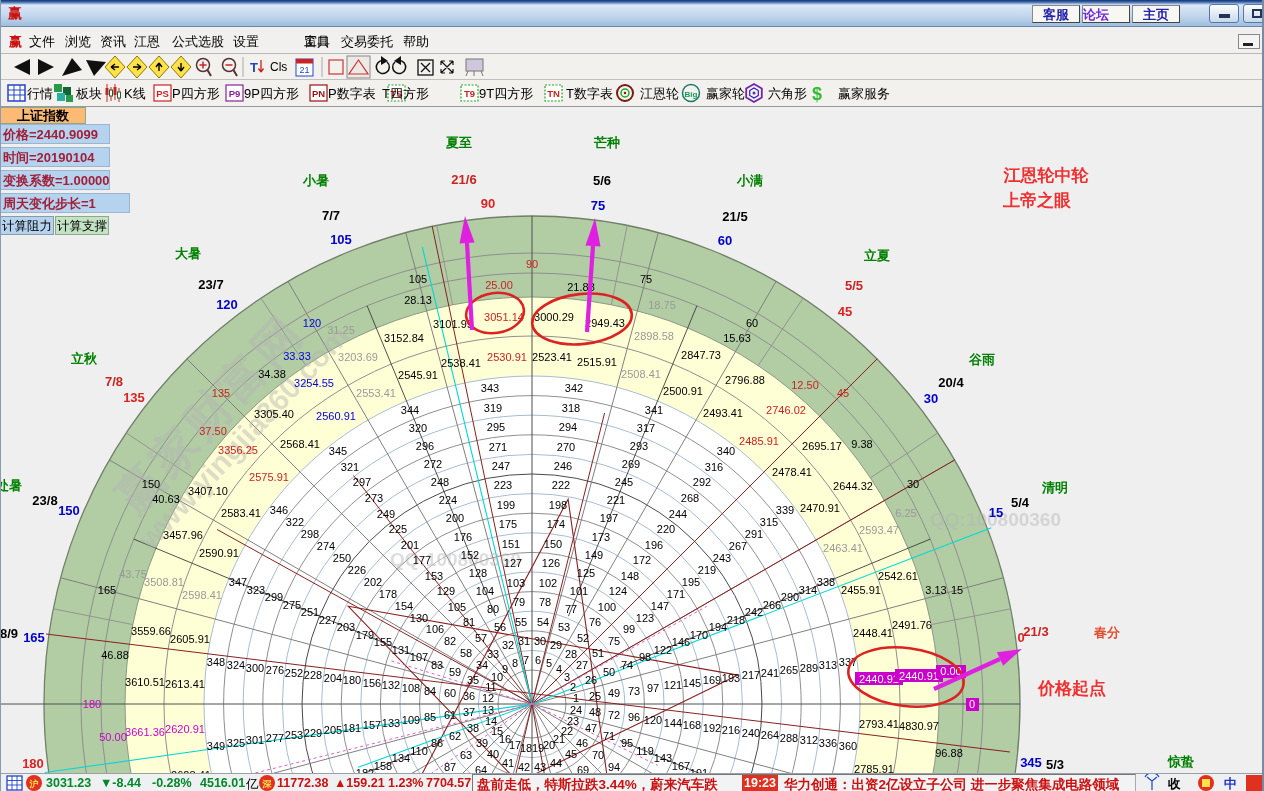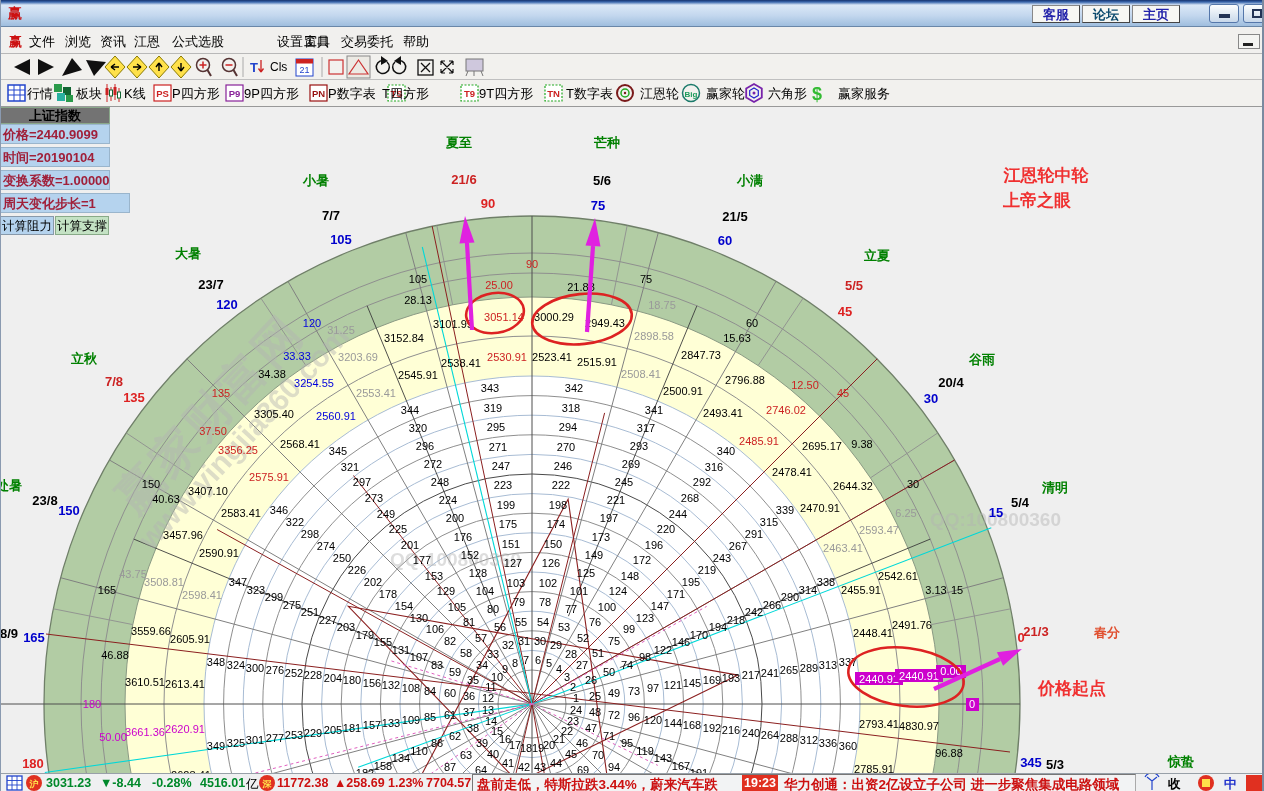--- a/index.html
+++ b/index.html
@@ -508,37 +508,37 @@
 <polygon points="1022.0,649.0 1003.1,665.8 996.9,652.2" fill="#e020e0"></polygon>
 <g fill="#f03030" font-size="17" font-weight="bold">
 <text x="1046" y="181" text-anchor="middle">江恩轮中轮</text>
 <text x="1037" y="206" text-anchor="middle">上帝之眼</text>
 <text x="1072" y="694" text-anchor="middle">价格起点</text>
 </g>
   </svg>
 <div class="bar" style="top:0;height:27px;background:linear-gradient(180deg,#16336e 0,#3a67ad 2px,#dbe8f7 5px,#c3d7ee 60%,#9fbede 100%);border-bottom:1px solid #6a87a8">
  <span style="position:absolute;left:8px;top:5px;color:#cc1111;font-weight:bold;font-size:14px">赢</span>
  <span style="position:absolute;left:1032px;top:5px;width:48px;height:18px;background:#f7f7f3;border:1px solid #888;border-right-color:#444;border-bottom-color:#444;color:#2222aa;font-weight:bold;font-size:13px;text-align:center;line-height:17px">客服</span>
- <span style="position:absolute;left:1082px;top:5px;width:48px;height:18px;background:#f7f7f3;border:1px solid #888;border-right-color:#444;border-bottom-color:#444;color:#0c4a6e;font-weight:bold;font-size:13px;text-align:center;line-height:17px">论坛</span>
+ <span style="position:absolute;left:1082px;top:5px;width:48px;height:18px;background:#f7f7f3;border:1px solid #888;border-right-color:#444;border-bottom-color:#444;color:#6d28d9;font-weight:bold;font-size:13px;text-align:left;line-height:17px">论坛</span>
  <span style="position:absolute;left:1132px;top:5px;width:48px;height:18px;background:#f7f7f3;border:1px solid #888;border-right-color:#444;border-bottom-color:#444;color:#2222aa;font-weight:bold;font-size:13px;text-align:center;line-height:17px">主页</span>
  <span style="position:absolute;left:1209px;top:4px;width:30px;height:19px;background:linear-gradient(#fdfefe,#c8d8ea);border:1px solid #5577aa;border-radius:3px">
       <i style="position:absolute;left:9px;top:9px;width:11px;height:4px;background:#223355"></i>
     </span>
  <span style="position:absolute;left:1243px;top:4px;width:30px;height:19px;background:linear-gradient(#fdfefe,#c8d8ea);border:1px solid #5577aa;border-radius:3px">
       <i style="position:absolute;left:8px;top:4px;width:10px;height:9px;border:2px solid #223355"></i>
     </span>
 </div>
 <div class="bar" style="top:27px;height:27px;background:#f1f0ee;border-bottom:1px solid #b8b8b8;font-size:13px">
     <span style="position:absolute;left:9px;top:6px;color:#cc1111;font-weight:bold;">赢</span>
     <span style="position:absolute;left:29px;top:6px;color:#000;">文件</span>
     <span style="position:absolute;left:65px;top:6px;color:#000;">浏览</span>
     <span style="position:absolute;left:100px;top:6px;color:#000;">资讯</span>
     <span style="position:absolute;left:134px;top:6px;color:#000;">江恩</span>
     <span style="position:absolute;left:172px;top:6px;color:#000;">公式选股</span>
-    <span style="position:absolute;left:233px;top:6px;color:#000;margin-left:44px;">设置</span>
+    <span style="position:absolute;left:233px;top:6px;color:#000;">设置</span>
     <span style="position:absolute;left:268px;top:6px;color:#000;margin-left:36px;">工具</span>
     <span style="position:absolute;left:304px;top:6px;color:#000;">窗口</span>
     <span style="position:absolute;left:341px;top:6px;color:#000;">交易委托</span>
     <span style="position:absolute;left:403px;top:6px;color:#000;">帮助</span>
  <span style="position:absolute;left:1238px;top:7px;width:22px;height:15px;background:#f4f4f2;border:1px solid #888">
       <i style="position:absolute;left:4px;top:8px;width:10px;height:3px;background:#222"></i>
     </span>
 </div>
 <div class="bar" style="top:54px;height:26px;background:#f2f1ee;border-bottom:1px solid #c0c0c0">
     <svg width="500" height="26" viewBox="0 0 500 26" style="position:absolute;left:0;top:0">
@@ -624,21 +624,21 @@
     <span style="position:absolute;left:244px;top:5px">9P四方形</span>
     <span style="position:absolute;left:328px;top:5px">P数字表</span>
     <span style="position:absolute;left:382px;top:5px">T四方形</span>
     <span style="position:absolute;left:479px;top:5px">9T四方形</span>
     <span style="position:absolute;left:566px;top:5px">T数字表</span>
     <span style="position:absolute;left:640px;top:5px">江恩轮</span>
     <span style="position:absolute;left:706px;top:5px">赢家轮</span>
     <span style="position:absolute;left:768px;top:5px">六角形</span>
     <span style="position:absolute;left:838px;top:5px">赢家服务</span>
   </div>
-<div style="position:absolute;left:0;top:107px;width:110px;height:17px;background:#737373;border:1px solid #8aa88a;text-align:center;font-weight:bold;font-size:13px;line-height:16px">上证指数</div>
+<div style="position:absolute;left:0;top:107px;width:86px;height:17px;background:#fdba74;border:1px solid #8aa88a;text-align:center;font-weight:bold;font-size:13px;line-height:16px">上证指数</div>
 <div style="position:absolute;left:0;top:124px;width:110px;height:20px;background:#b5d3ee;border:1px solid #9ab5cc;color:#a0203a;font-weight:bold;font-size:13px;line-height:19px;padding-left:2px;white-space:nowrap;overflow:hidden">价格=2440.9099</div>
 <div style="position:absolute;left:0;top:147px;width:110px;height:20px;background:#b5d3ee;border:1px solid #9ab5cc;color:#a0203a;font-weight:bold;font-size:13px;line-height:19px;padding-left:2px;white-space:nowrap;overflow:hidden">时间=20190104</div>
 <div style="position:absolute;left:0;top:170px;width:110px;height:20px;background:#b5d3ee;border:1px solid #9ab5cc;color:#a0203a;font-weight:bold;font-size:13px;line-height:19px;padding-left:2px;white-space:nowrap;overflow:hidden">变换系数=1.00000</div>
 <div style="position:absolute;left:0;top:193px;width:130px;height:20px;background:#b5d3ee;border:1px solid #9ab5cc;color:#a0203a;font-weight:bold;font-size:13px;line-height:19px;padding-left:2px;white-space:nowrap;overflow:hidden">周天变化步长=1</div>
 <div style="position:absolute;left:0;top:216px;width:54px;height:19px;background:#b5d3ee;border:1px solid #8899aa;text-align:center;font-size:12.5px;line-height:18px">计算阻力</div>
 <div style="position:absolute;left:55px;top:216px;width:54px;height:19px;background:#c4e2c4;border:1px solid #88aa88;text-align:center;font-size:12.5px;line-height:18px">计算支撑</div>
 <div class="bar" style="top:773px;height:18px;background:#eff0f1;border-top:1px solid #98a0a8;font-size:12.5px;font-weight:bold">
 <svg width="1264" height="18" viewBox="0 0 1264 18" style="position:absolute;left:0;top:0">
       <rect x="7" y="2" width="15" height="14" fill="#fff" stroke="#2244cc" stroke-width="1.3"></rect>
       <path d="M7 6.5 h15 M7 11 h15 M12 2 v14 M17 2 v14" stroke="#2244cc" stroke-width="0.9"></path>
@@ -651,21 +651,21 @@
       <rect x="1202" y="5" width="8" height="8" fill="#ffe14a"></rect>
       <text x="1224" y="14" font-size="13" font-weight="bold" fill="#2233cc">中</text>
       <rect x="1246" y="1" width="16" height="16" fill="#e03020"></rect>
     </svg>
  <span style="position:absolute;left:46px;top:2px;color:#00882a">3031.23</span>
  <span style="position:absolute;left:100px;top:2px;color:#00882a">▼-8.44</span>
  <span style="position:absolute;left:152px;top:2px;color:#00882a">-0.28%</span>
  <span style="position:absolute;left:200px;top:2px;color:#00882a">4516.01</span>
  <span style="position:absolute;left:246px;top:2px;color:#000;font-weight:normal">亿</span>
  <span style="position:absolute;left:277px;top:2px;color:#cc1111">11772.38</span>
- <span style="position:absolute;left:334px;top:2px;color:#cc1111">▲258.69</span>
+ <span style="position:absolute;left:334px;top:2px;color:#cc1111">▲159.21</span>
  <span style="position:absolute;left:388px;top:2px;color:#cc1111">1.23%</span>
  <span style="position:absolute;left:426px;top:2px;color:#cc1111">7704.57</span>
  <span style="position:absolute;left:472px;top:0;width:664px;height:18px;border:1px solid #aaa;border-top-color:#777;border-left-color:#777;background:#f2f3f4"></span>
  <span style="position:absolute;left:477px;top:2px;color:#cc1111;font-size:13.5px">盘前走低，特斯拉跌3.44%，蔚来汽车跌</span>
  <span style="position:absolute;left:742px;top:1px;width:36px;height:16px;background:#e03020;color:#fff;text-align:center;line-height:16px">19:23</span>
  <span style="position:absolute;left:784px;top:2px;color:#cc1111;font-size:13.5px">华力创通：出资2亿设立子公司 进一步聚焦集成电路领域</span>
  <span style="position:absolute;left:1168px;top:2px;color:#000">收</span>
 </div>
 <div style="position:absolute;right:0;top:0;width:2px;height:791px;background:#7a8aa0"></div>
 <div style="position:absolute;left:0;top:0;width:1px;height:791px;background:#8a9ab0"></div>

